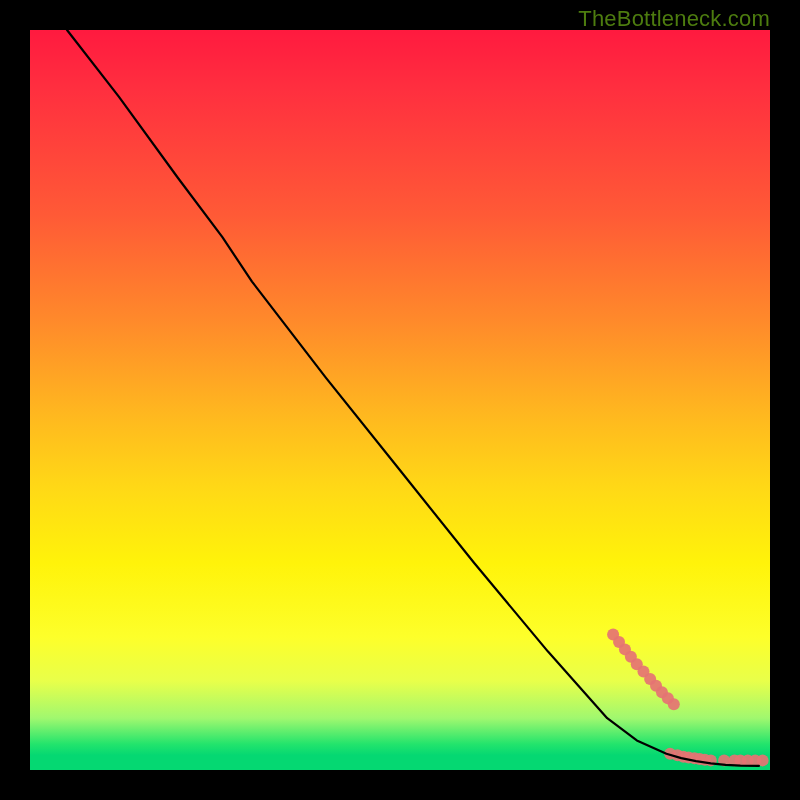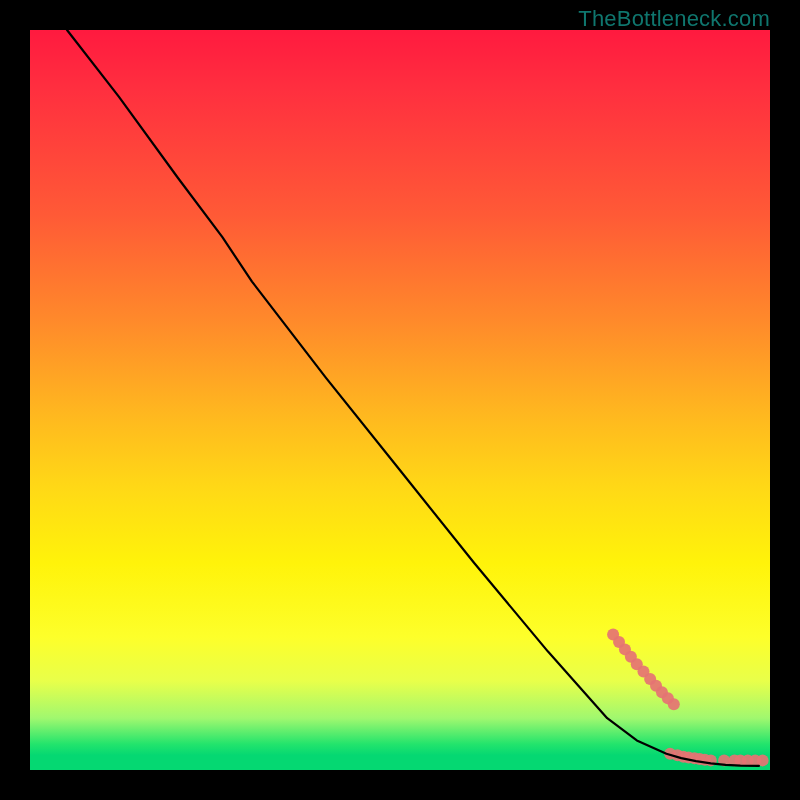--- a/index.html
+++ b/index.html
@@ -38,21 +38,21 @@
       #a0f86f 93%,
       #23e46c 96.5%,
       #05d872 98%,
       #05d872 100%
     );
   }
   .attribution {
     position: absolute;
     top: 6px;
     right: 30px;
-    color: #0f766e;
+    color: #4d7c0f;
     font-size: 22px;
     font-weight: 500;
     letter-spacing: 0.2px;
     user-select: none;
   }
   svg.overlay {
     position: absolute;
     left: 0;
     top: 0;
     width: 740px;

